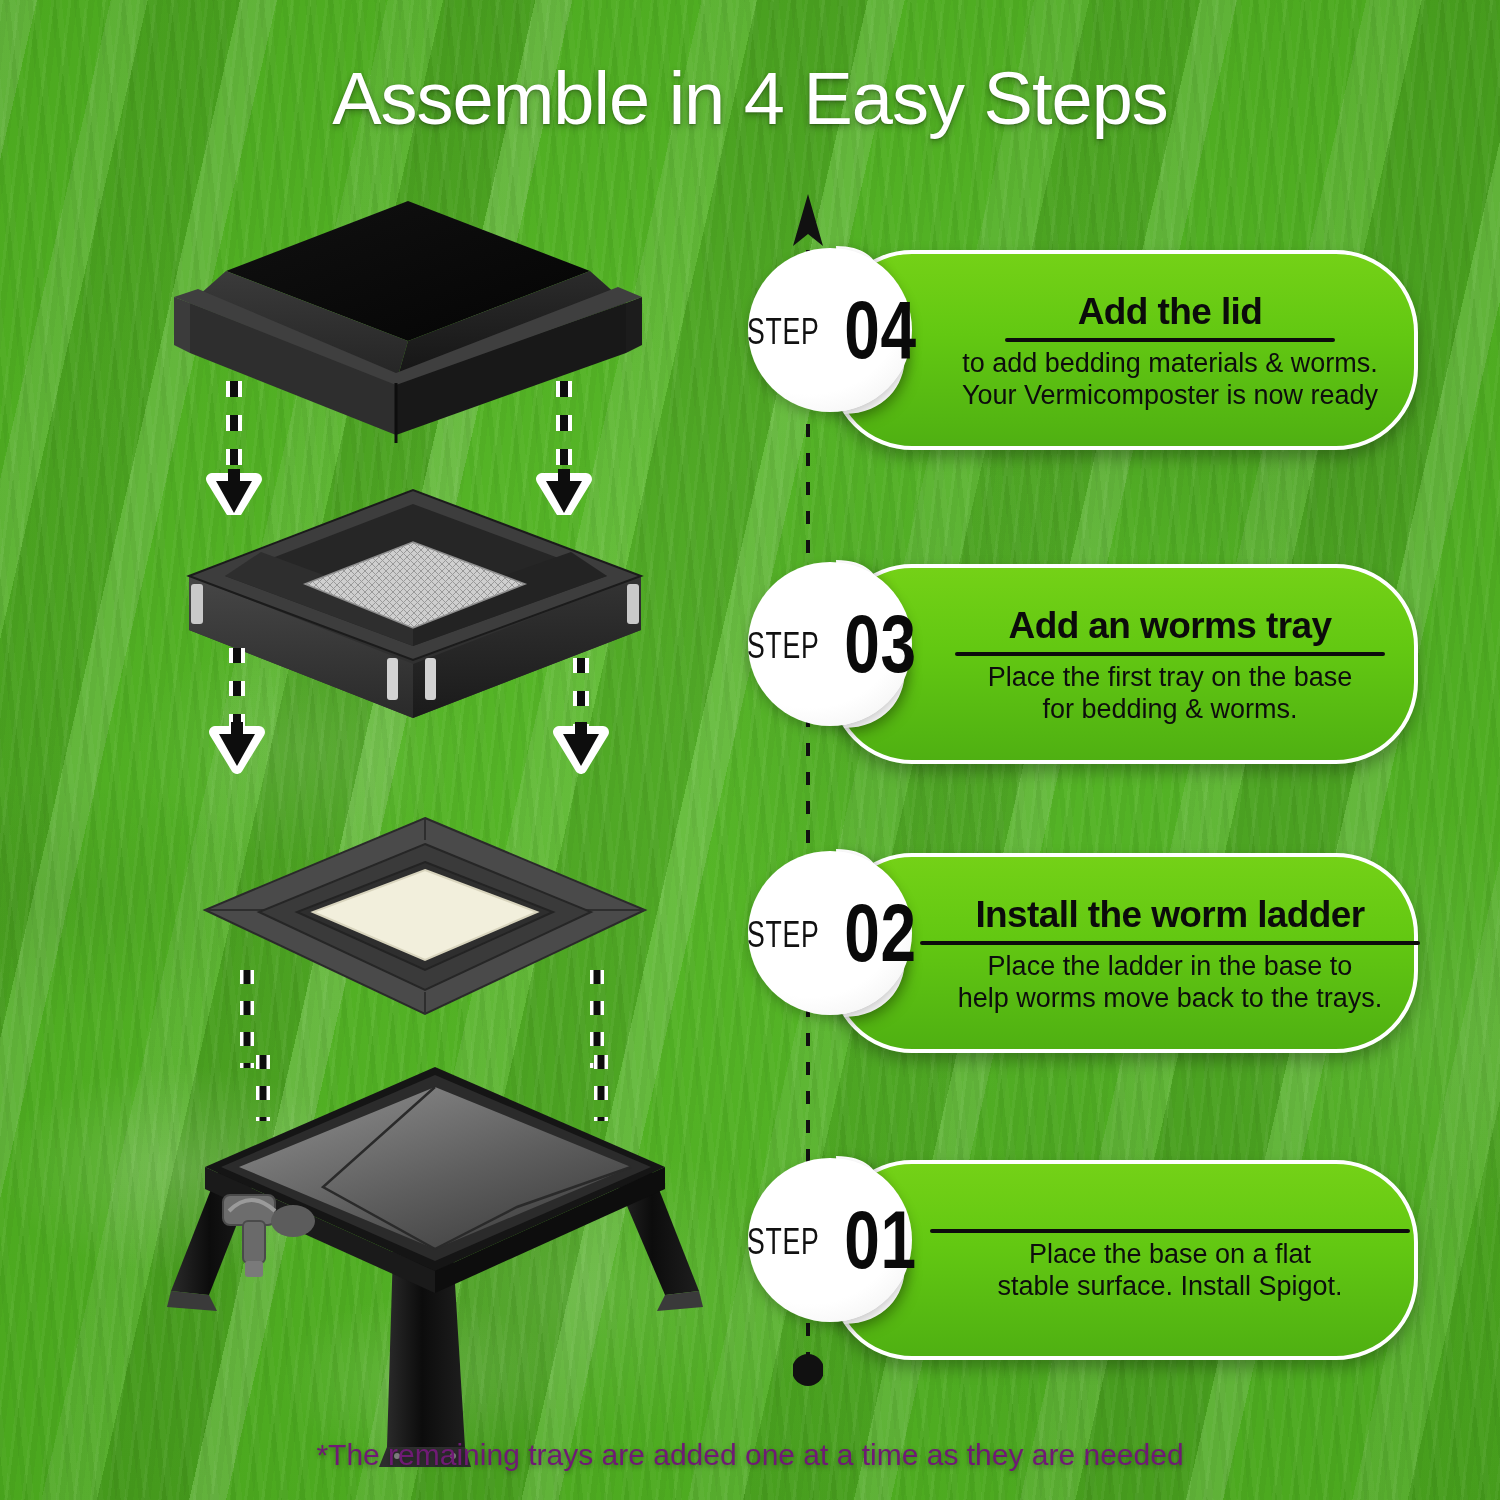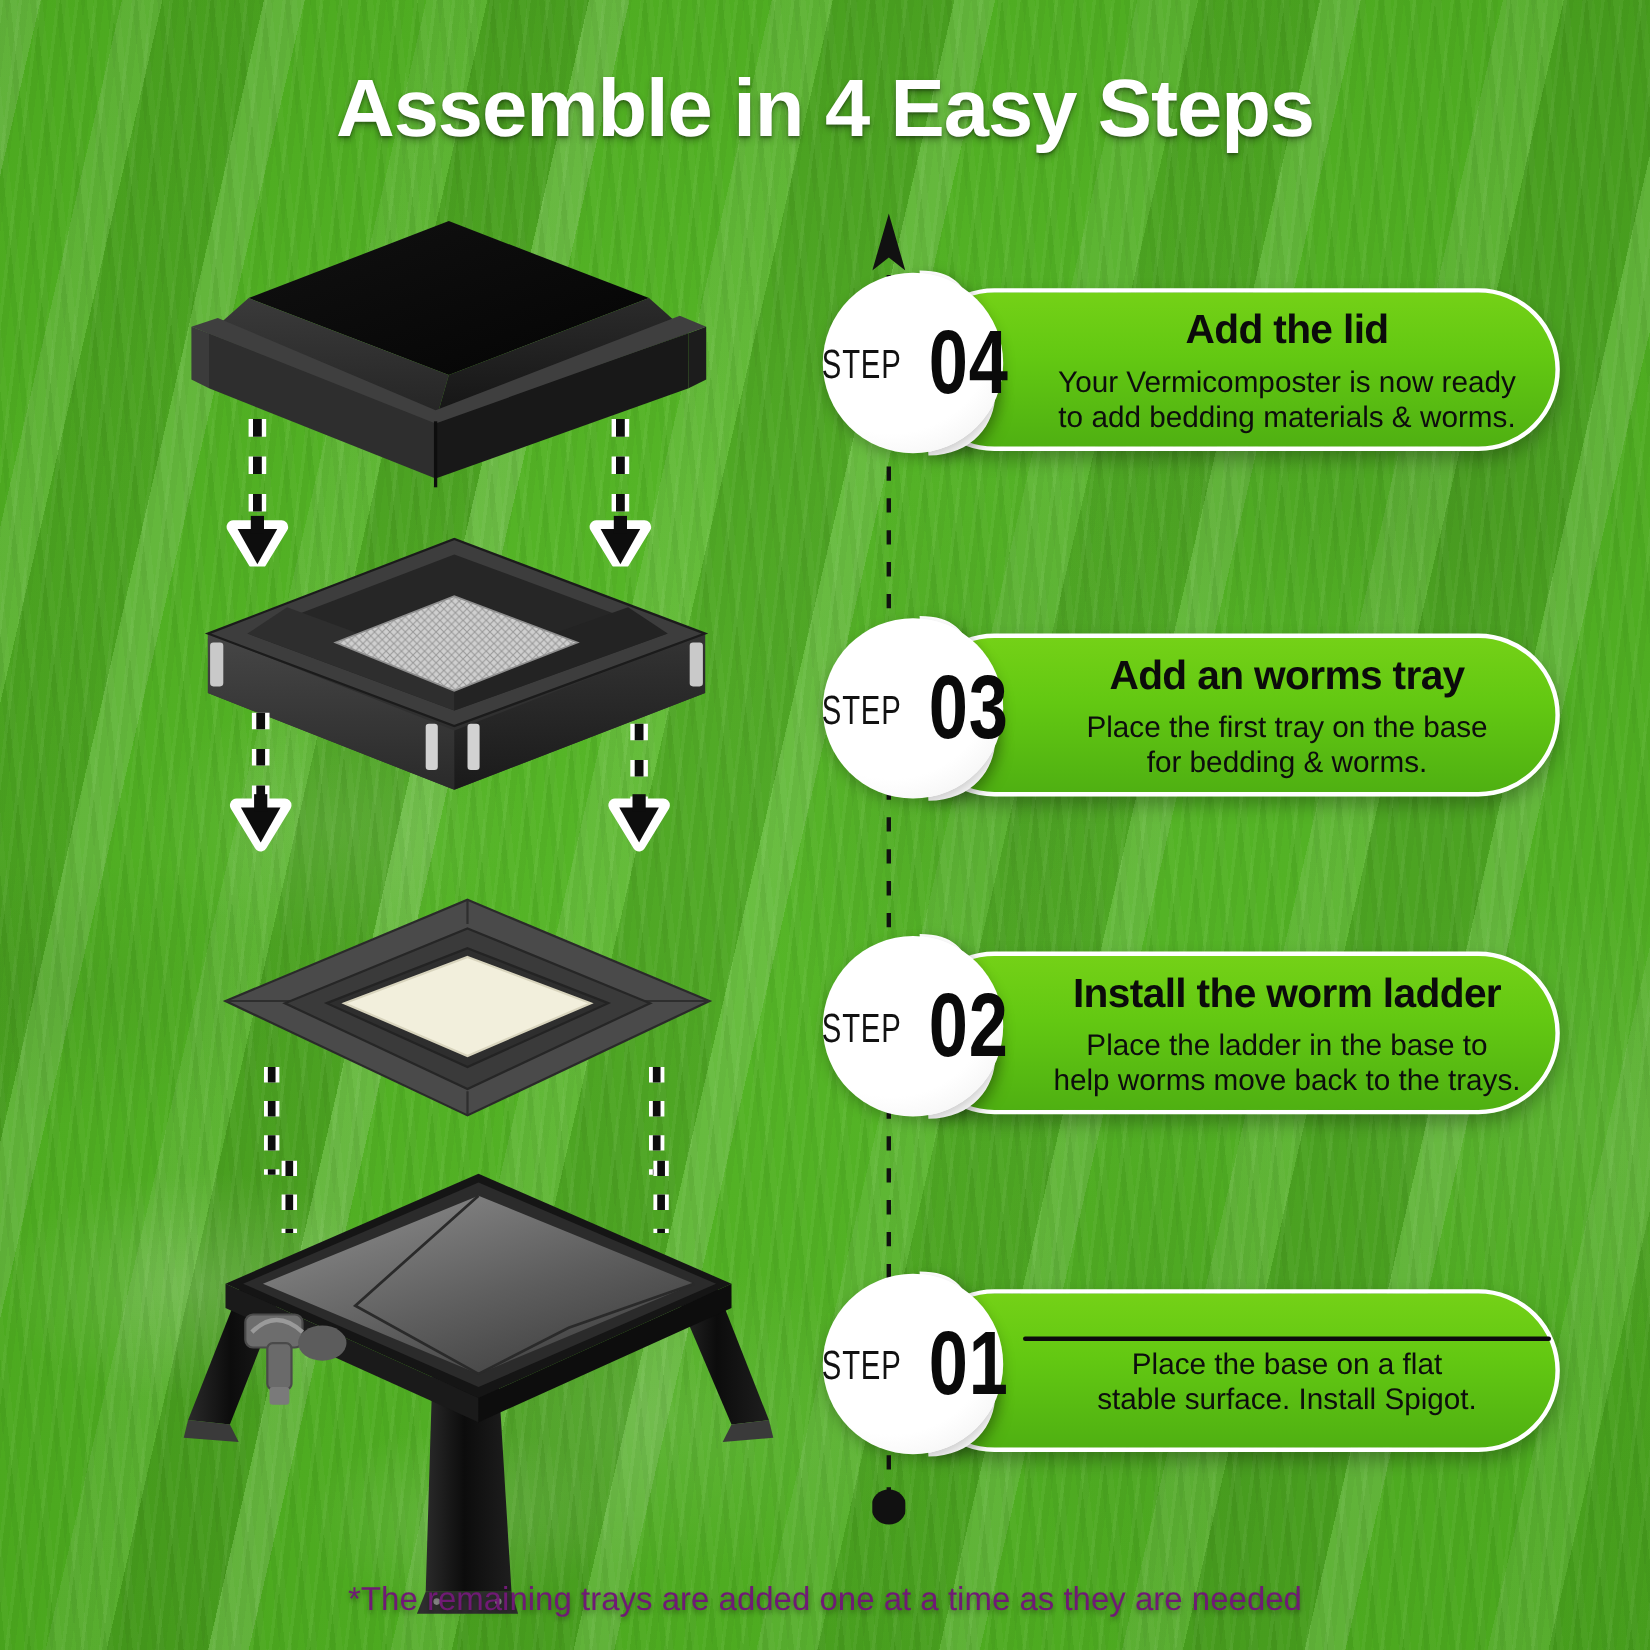--- a/index.html
+++ b/index.html
@@ -49,42 +49,42 @@
     opacity:.85;
   }
   #bg .vignette{
     position:absolute; inset:0;
     background:radial-gradient(ellipse 115% 105% at 50% 45%, rgba(255,255,255,.05), rgba(0,0,0,.10) 85%);
   }
 
   
   .title{
     position:absolute; top:56px; left:0; width:1500px; text-align:center;
-    font-size:74px; font-weight:bold; color:#ffffff; letter-spacing:-1px;
+    font-size:74px; font-weight:normal; color:#ffffff; letter-spacing:-1px;
     text-shadow:0 3px 7px rgba(0,0,0,.30), 0 1px 2px rgba(0,0,0,.25);
     z-index:6;
   }
 
   
   .footnote{
     position:absolute; left:0; top:1438px; width:1500px; text-align:center;
     font-size:30px; color:#701a75; font-weight:500;
     text-shadow:0 2px 5px rgba(0,0,0,.35);
     z-index:6;
   }
 
   
   .timeline{ position:absolute; left:793px; top:190px; width:30px; height:1210px; z-index:2; }
 
   
   .step{ position:absolute; left:742px; width:676px; height:176px; z-index:5; }
   .s4{ top:242px; } .s3{ top:556px; } .s2{ top:845px; } .s1{ top:1152px; }
 
   .bubble{
-    position:absolute; left:88px; top:20px; width:588px; height:148px;
+    position:absolute; left:88px; top:8px; width:588px; height:200px;
     border-radius:82px;
     background:linear-gradient(180deg,#74d117 0%,#63c812 42%,#4fb012 100%);
     border:4px solid #ffffff;
     box-shadow:0 8px 16px rgba(0,0,0,.28);
   }
   .bubble-inner{
     position:absolute; left:118px; right:26px; top:14px; bottom:10px;
     display:flex; flex-direction:column; align-items:center; justify-content:center;
   }
   .headline{
@@ -309,22 +309,22 @@
     <rect x="78" y="166" width="22" height="42" rx="5" fill="#6a6a6a" stroke="#4a4a4a" stroke-width="2"></rect>
     <rect x="80" y="206" width="18" height="16" rx="3" fill="#7a7a7a"></rect>
   </g>
 </svg>
 
 <div class="step s4">
   <div class="bubble">
     <div class="bubble-inner">
       <div class="headline">Add the lid</div>
       <div class="rule r4"></div>
+      <div class="body">to add bedding materials &amp; worms.</div>
       <div class="body">Your Vermicomposter is now ready</div>
-      <div class="body">to add bedding materials &amp; worms.</div>
     </div>
   </div>
   <svg class="swoosh" viewBox="0 0 210 176">
     <path d="M88 4 C150 4 130 62 150 92 C168 120 150 172 96 172 Z" fill="#ffffff"></path>
   </svg>
   <div class="badge">
     <span class="lbl">STEP</span>
     <span class="num">04</span>
   </div>
 </div>

